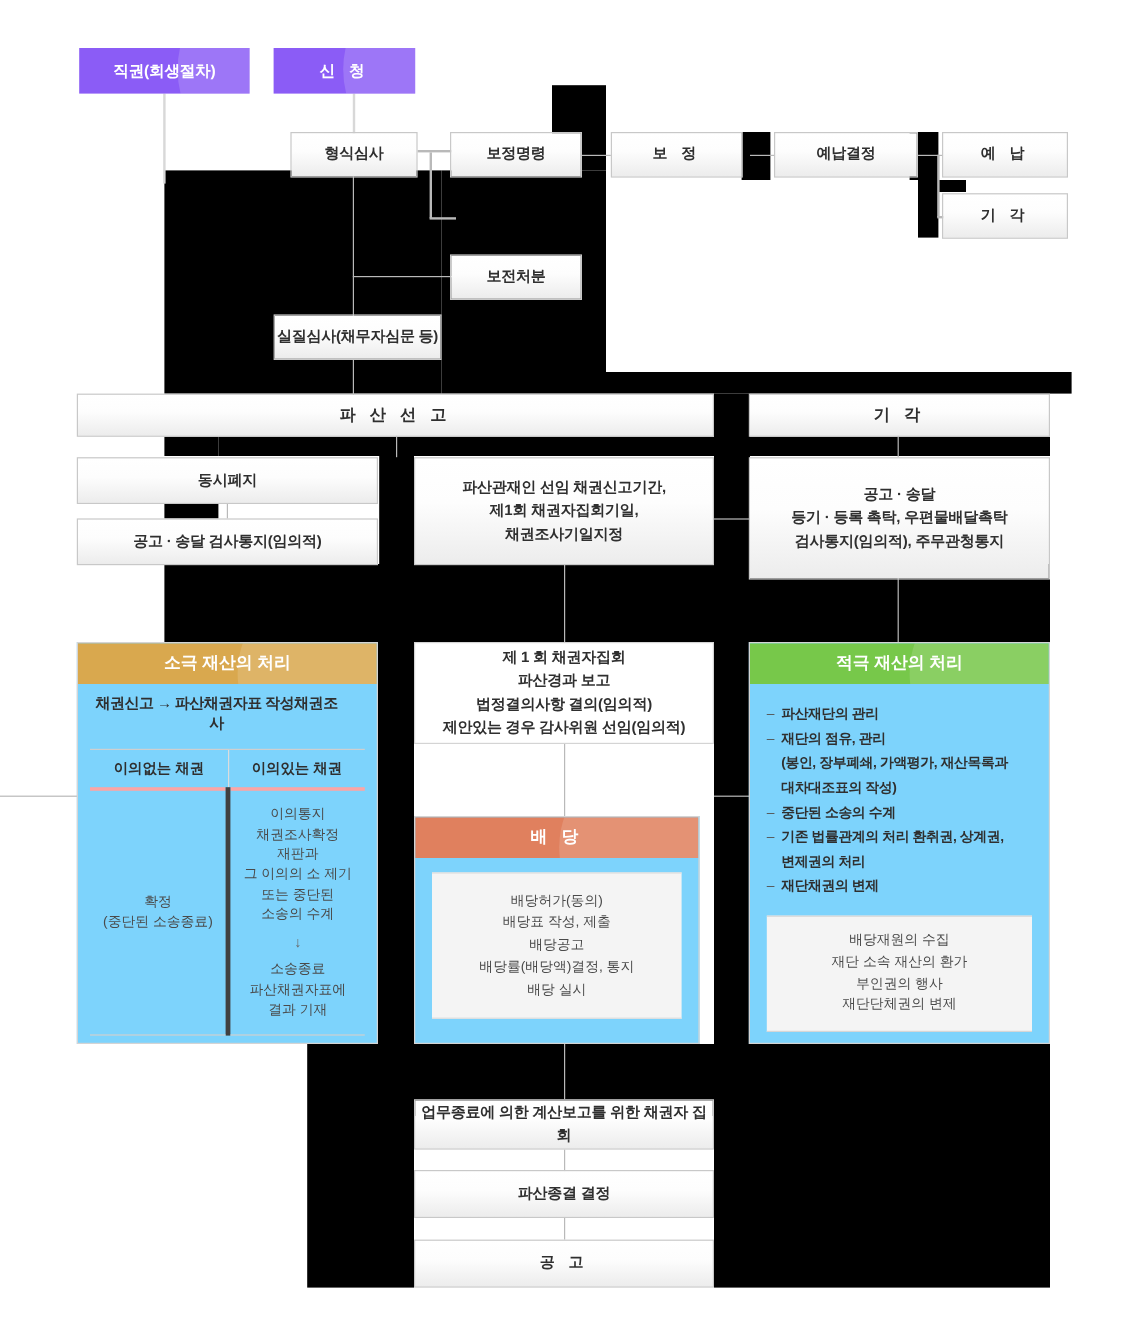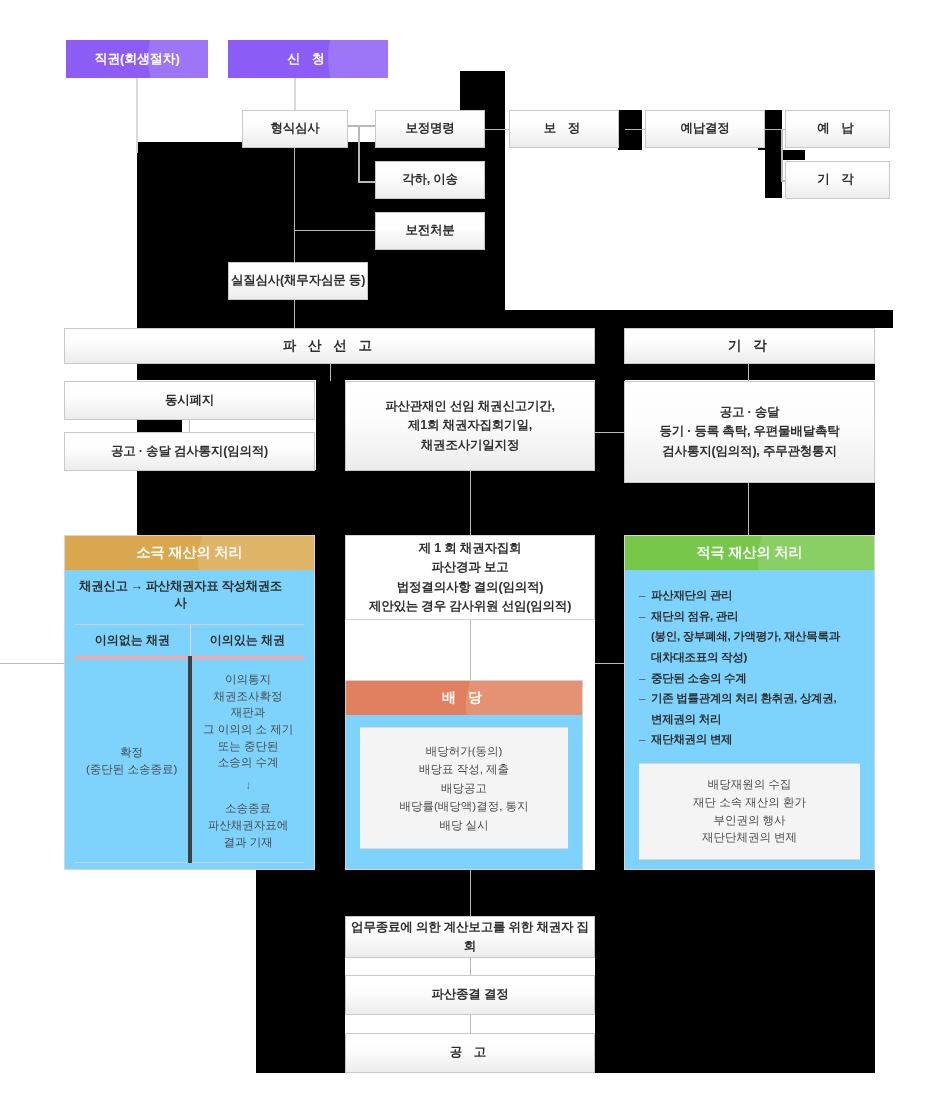--- a/index.html
+++ b/index.html
@@ -97,21 +97,21 @@
 
   .panel-body{
     padding:10px 12px 12px 12px;
     font-size:12px;
     color:#333;
   }
 
   
   .neg-lead{
     text-align:center;font-weight:bold;font-size:12.5px;color:#2f2f2f;
-    margin:8px 18px 12px 0;letter-spacing:-0.4px;
+    margin:8px 18px 12px 0;letter-spacing:-0.4px;font-family:Liberation Serif, serif;
   }
   .neg-table{width:100%;border-collapse:collapse;}
   .neg-table th{
     font-size:12px;font-weight:bold;color:#2f2f2f;
     padding:7px 2px;border-top:1px solid #cfcfcf;border-bottom:3px solid #fca5a5;
     text-align:center;
   }
   .neg-table th+th{border-left:1px solid #dcdcdc;}
   .neg-table td{
     font-size:11.5px;color:#4a4a4a;vertical-align:middle;text-align:center;
@@ -206,44 +206,41 @@
   <div class="ln h" style="left:0px;top:663px;width:66px;height:1px;"></div>
   <div class="ln h" style="left:595px;top:663px;width:32px;height:1px;"></div>
   <div class="ln v" style="left:470px;top:620px;width:1px;height:60px;"></div>
   <div class="ln v" style="left:470px;top:868px;width:1px;height:48px;"></div>
   <div class="ln v" style="left:470px;top:958px;width:1px;height:18px;"></div>
   <div class="ln v" style="left:470px;top:1015px;width:1px;height:18px;"></div>
 
   <div class="pill" style="left:66px;top:40px;width:142px;height:38px;">
     <span>직권(회생절차)</span>
   </div>
-  <div class="pill" style="left:228px;top:40px;width:160px;height:38px;">
+  <div class="pill" style="left:228px;top:40px;width:118px;height:38px;">
     <span class="sp">신  청</span>
   </div>
 
   <div class="box" style="left:242px;top:110px;width:106px;height:38px;">
     <span>형식심사</span>
   </div>
   <div class="box" style="left:375px;top:110px;width:110px;height:38px;">
     <span>보정명령</span>
   </div>
   <div class="box" style="left:509px;top:110px;width:110px;height:38px;">
     <span class="sp">보  정</span>
   </div>
   <div class="box" style="left:645px;top:110px;width:120px;height:38px;">
     <span>예납결정</span>
   </div>
   <div class="box" style="left:785px;top:110px;width:105px;height:38px;">
     <span class="sp">예  납</span>
   </div>
   <div class="box" style="left:785px;top:161px;width:105px;height:38px;">
     <span class="sp">기  각</span>
-  </div>
-  <div class="box" style="left:375px;top:161px;width:110px;height:38px;">
-    <span>각하, 이송</span>
   </div>
   <div class="box" style="left:375px;top:212px;width:110px;height:38px;">
     <span>보전처분</span>
   </div>
   <div class="box" style="left:228px;top:262px;width:140px;height:38px;">
     <span>실질심사(채무자심문 등)</span>
   </div>
 
   <div class="box" style="left:64px;top:328px;width:531px;height:36px;font-size:13.5px;">
     <span class="sp">파 산 선 고</span>

